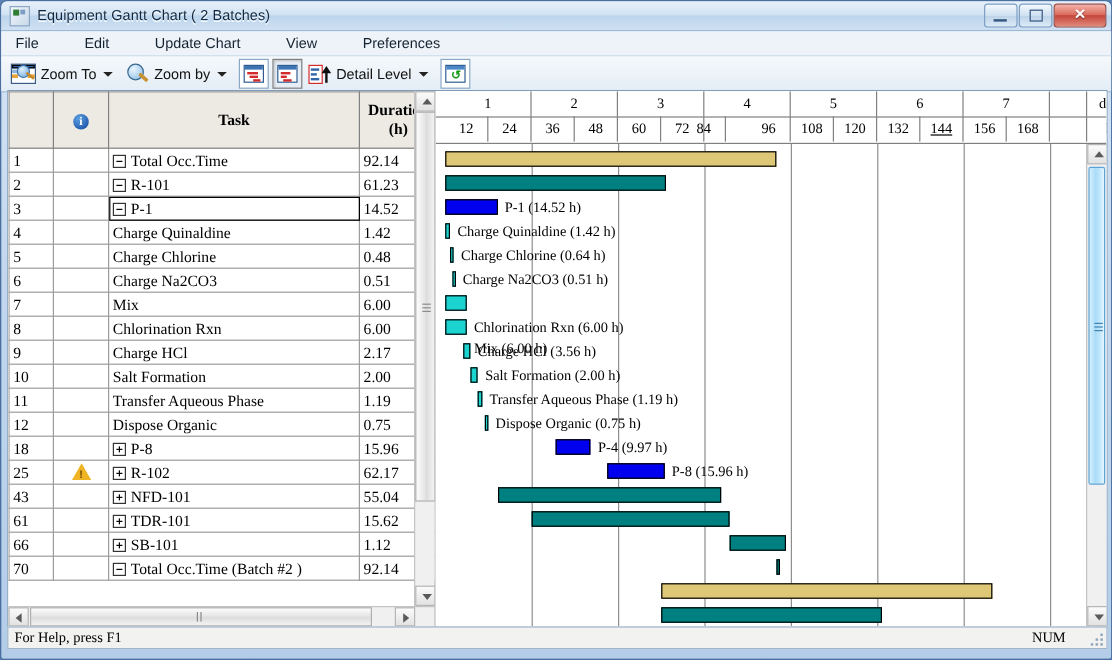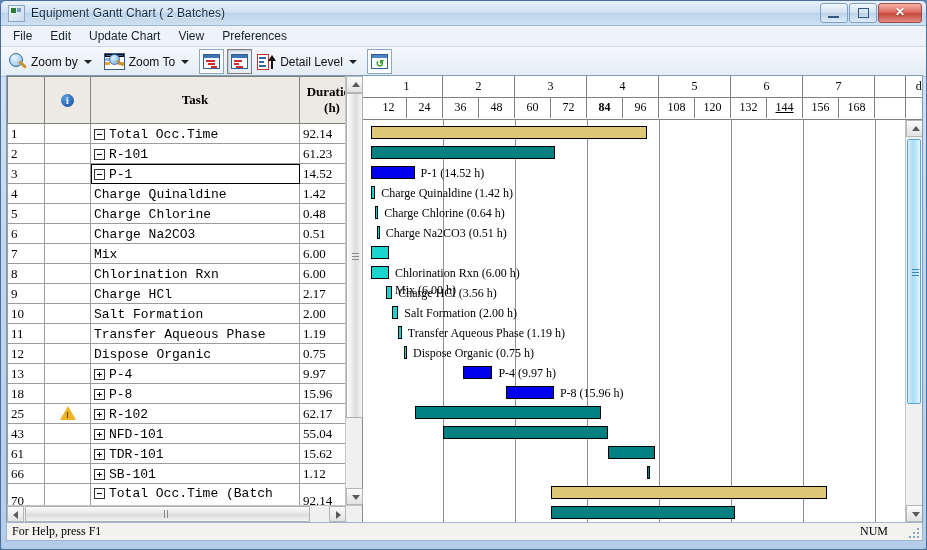--- a/index.html
+++ b/index.html
@@ -57,20 +57,21 @@
     position:absolute;left:0;right:0;top:1px;text-align:center;
     font-size:12px;font-weight:bold;color:#fff;font-family:"Liberation Sans",sans-serif;
     text-shadow:0 1px 1px rgba(0,0,0,.45);
   }
   
   .menubar{
     height:20px;display:flex;align-items:center;
     background:#eef3f9;
     padding-left:8px;
     border-bottom:1px solid #cddcea;
+    gap:20px;
   }
   .menuitem{font-size:12px;color:#14222f;padding:2px 9px 3px 4px;margin-right:5px;white-space:nowrap;}
   
   .toolbar{
     height:29px;display:flex;align-items:center;
     background:linear-gradient(180deg,#f6f9fc,#e3ecf5);
     border-bottom:1px solid #a8c0d8;
     padding-left:6px;
   }
   .tb-item{display:flex;align-items:center;height:25px;padding:0 2px;margin-right:2px;}
@@ -163,21 +164,21 @@
     content:"!";position:absolute;left:-2px;top:4px;width:4px;
     font-size:9px;font-weight:bold;color:#6b4a05;font-family:"Liberation Sans",sans-serif;
   }
   .pm{
     display:inline-block;width:11px;height:11px;border:1px solid #333;
     background:#fff;position:relative;vertical-align:middle;margin-right:4px;
     box-sizing:border-box;
   }
   .pm:before{content:"";position:absolute;left:2px;top:4px;width:5px;height:1px;background:#000;}
   .pm.plus:after{content:"";position:absolute;left:4px;top:2px;width:1px;height:5px;background:#000;}
-  .tasklbl{vertical-align:middle;font-family:Liberation Mono, monospace;}
+  .tasklbl{vertical-align:middle;}
   .indent2{padding-left:58px;}
   tr.sel td.task{outline:1.4px solid #000;outline-offset:-1px;}
   
   .vscroll{
     position:absolute;right:0;top:0;width:17px;bottom:17px;
     background:#f0f0f0;border-left:1px solid #c4c4c4;box-sizing:border-box;
   }
   .sb-btn{
     width:17px;height:17px;background:linear-gradient(180deg,#fbfbfb,#e2e2e2);
     border:1px solid #b6b6b6;box-sizing:border-box;position:relative;
@@ -272,42 +273,42 @@
 
   <div class="menubar">
     <div class="menuitem">File</div>
     <div class="menuitem">Edit</div>
     <div class="menuitem">Update Chart</div>
     <div class="menuitem">View</div>
     <div class="menuitem">Preferences</div>
   </div>
 
   <div class="toolbar">
-
-    <div class="tb-item">
-      <span class="ico-mag">
-        <span class="lens"></span>
-          <span class="handle"></span>
-      </span>
-      <span class="tb-label">Zoom by</span>
-      <span class="caret"></span>
-    </div>
 
     <div class="tb-item">
       <span class="ico-grid">
         <span class="g"></span>
           <span class="bar"></span>
         <span class="c1"></span>
           <span class="c2"></span>
           <span class="c3"></span>
           <span class="c4"></span>
         <span class="lens"></span>
           <span class="handle"></span>
       </span>
       <span class="tb-label">Zoom To</span>
+      <span class="caret"></span>
+    </div>
+
+    <div class="tb-item">
+      <span class="ico-mag">
+        <span class="lens"></span>
+          <span class="handle"></span>
+      </span>
+      <span class="tb-label">Zoom by</span>
       <span class="caret"></span>
     </div>
 
     <div class="btnframe">
       <span class="ico-win">
         <span class="top"></span>
         <span class="s" style="left:2px;top:5px;width:9px;"></span>
         <span class="s" style="left:4px;top:8px;width:7px;"></span>
         <span class="s" style="left:7px;top:11px;width:6px;"></span>
       </span>
@@ -428,26 +429,20 @@
                 <td class="task indent2"><span class="tasklbl">Transfer Aqueous Phase</span></td>
                 <td class="dur">1.19</td>
               </tr>
               <tr>
                 <td class="idx">12</td>
                 <td class="info"></td>
                 <td class="task indent2"><span class="tasklbl">Dispose Organic</span></td>
                 <td class="dur">0.75</td>
               </tr>
               <tr>
-                <td class="idx">13</td>
-                <td class="info"></td>
-                <td class="task"><span class="pm plus"></span><span class="tasklbl">P-4</span></td>
-                <td class="dur">9.97</td>
-              </tr>
-              <tr>
                 <td class="idx">18</td>
                 <td class="info"></td>
                 <td class="task"><span class="pm plus"></span><span class="tasklbl">P-8</span></td>
                 <td class="dur">15.96</td>
               </tr>
               <tr>
                 <td class="idx">25</td>
                 <td class="info"><span class="warn"></span></td>
                 <td class="task"><span class="pm plus"></span><span class="tasklbl">R-102</span></td>
                 <td class="dur">62.17</td>
@@ -521,21 +516,21 @@
             <div class="tcell" style="left: 440px; width: 72px;">7</div>
             <div class="tcell unitlbl" style="left: 542px; width: 38px; border-left: 1px solid rgb(128, 128, 128);">day</div>
           </div>
         <div class="trow r2" id="hour-row">
             <div class="tcell" style="left: 8px; width: 36px;">12</div>
             <div class="tcell" style="left: 44px; width: 36px;">24</div>
             <div class="tcell" style="left: 80px; width: 36px;">36</div>
             <div class="tcell" style="left: 116px; width: 36px;">48</div>
             <div class="tcell" style="left: 152px; width: 36px;">60</div>
             <div class="tcell" style="left: 188px; width: 36px;">72</div>
-            <div class="tcell" style="left: 224px; width: 36px; font-weight: bold;">84</div>
+            <div class="tcell" style="left: 206px; width: 36px;">84</div>
             <div class="tcell" style="left: 260px; width: 36px;">96</div>
             <div class="tcell" style="left: 296px; width: 36px;">108</div>
             <div class="tcell" style="left: 332px; width: 36px;">120</div>
             <div class="tcell" style="left: 368px; width: 36px;">132</div>
             <div class="tcell" style="left: 404px; width: 36px; text-decoration: underline;">144</div>
             <div class="tcell" style="left: 440px; width: 36px;">156</div>
             <div class="tcell" style="left: 476px; width: 36px;">168</div>
             <div class="tcell unitlbl" style="left: 542px; width: 38px; border-left: 1px solid rgb(128, 128, 128);">h</div>
           </div>
       </div>

